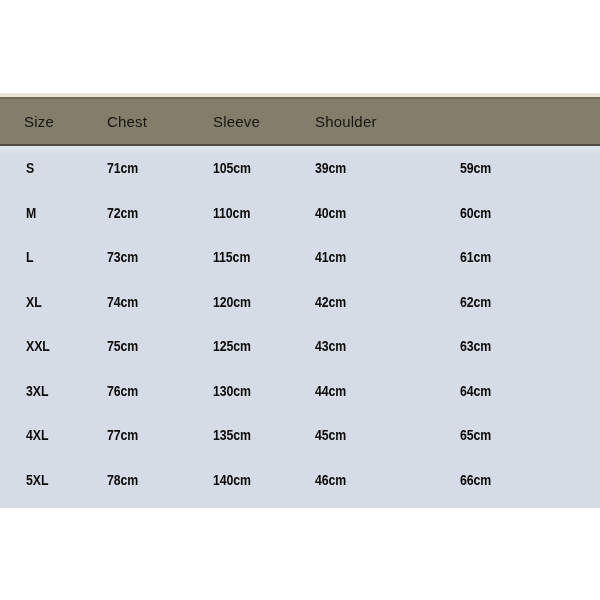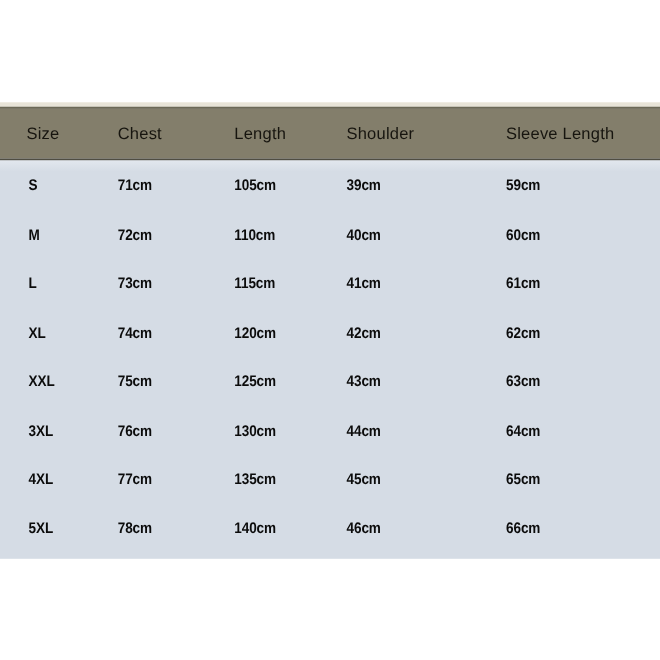--- a/index.html
+++ b/index.html
@@ -120,23 +120,22 @@
   <div class="table-top-rule"></div>
 
   <div class="head-row"></div>
   <div class="head-rule-bottom"></div>
 
   <div class="body-band"></div>
   <div class="body-band-sheen"></div>
 
   <div class="cell head-cell col-0">Size</div>
   <div class="cell head-cell col-1">Chest</div>
-  <div class="cell head-cell col-2">Length</div>
+  <div class="cell head-cell col-2">Sleeve</div>
   <div class="cell head-cell col-3">Shoulder</div>
-  <div class="cell head-cell col-4">Sleeve Length</div>
 
   <div class="cell body-cell size-cell" style="top:161px">S</div>
   <div class="cell body-cell col-1" style="top:161px">71cm</div>
   <div class="cell body-cell col-2" style="top:161px">105cm</div>
   <div class="cell body-cell col-3" style="top:161px">39cm</div>
   <div class="cell body-cell col-4" style="top:161px">59cm</div>
 
   <div class="cell body-cell size-cell" style="top:206px">M</div>
   <div class="cell body-cell col-1" style="top:206px">72cm</div>
   <div class="cell body-cell col-2" style="top:206px">110cm</div>

